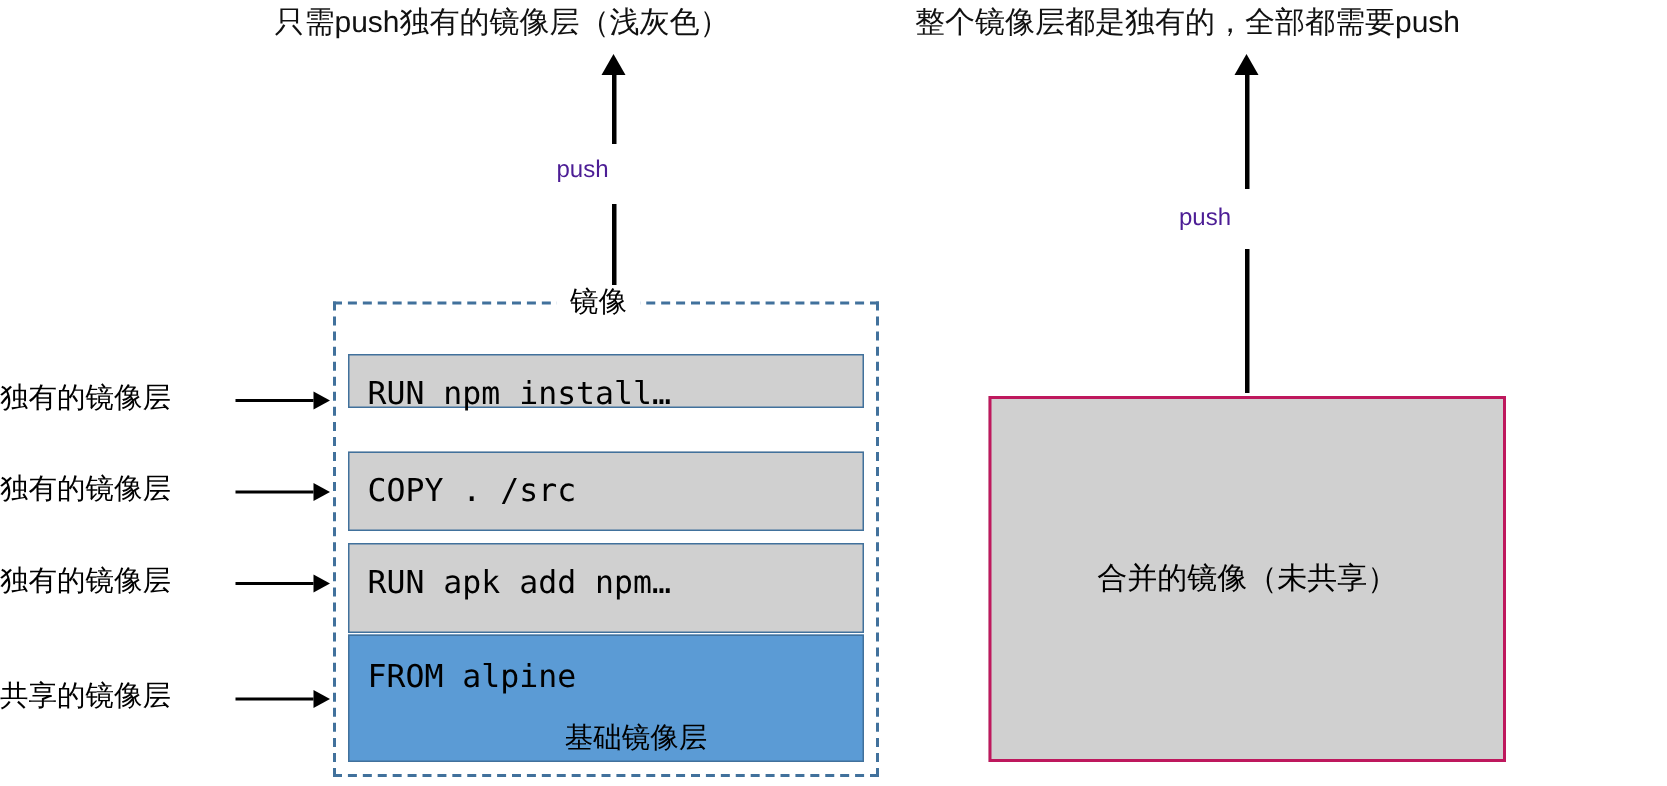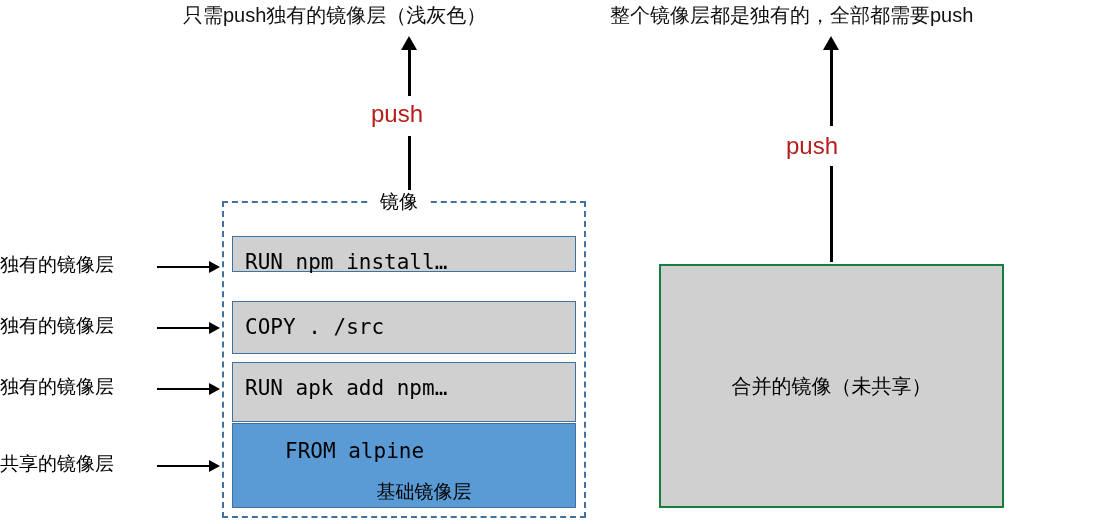--- a/index.html
+++ b/index.html
@@ -33,24 +33,24 @@
     width: 3px;
     background: #000000;
   }
   .arrow-head {
     width: 0; height: 0;
     border-left: 8px solid transparent;
     border-right: 8px solid transparent;
     border-bottom: 14px solid #000000;
   }
   .push-label {
-    font-size: 24px;
+    font-size: 16px;
     line-height: 28px;
     white-space: nowrap;
-    color: #b91c1c;
+    color: #4c1d95;
   }
 
   
   #push-left-head  { left: 401px; top: 36px; }
   #push-left-upper { left: 408px; top: 48px;  height: 48px; }
   #push-left-text  { left: 371px; top: 100px; }
   #push-left-lower { left: 408px; top: 136px; height: 56px; }
 
   
   #push-right-head  { left: 823px; top: 36px; }
@@ -103,21 +103,21 @@
   }
 
   #layer-0 { top: 236px; height: 36px; }
   #layer-1 { top: 301px; height: 53px; text-align: center; }
   #layer-2 { top: 362px; height: 60px; }
   #layer-3 { top: 423px; height: 85px; }
 
   #layer-0 .layer-cmd,
   #layer-1 .layer-cmd,
   #layer-2 .layer-cmd { top: 13px; }
-  #layer-3 .layer-cmd { top: 15px; margin-left: 40px; }
+  #layer-3 .layer-cmd { top: 15px; }
   #layer-3 .layer-sub { top: 55px; }
 
   
   .side-label {
     font-size: 19px;
     line-height: 24px;
     white-space: nowrap;
     left: 0px;
     font-family: Liberation Mono, monospace;
   }
@@ -151,21 +151,21 @@
   #side-shaft-3 { top: 465px; }
   #side-head-3  { top: 460px; }
 
   
   #merged-box {
     left: 659px;
     top: 264px;
     width: 345px;
     height: 244px;
     background: #d0d0d0;
-    border: 2px solid #15803d;
+    border: 2px solid #be185d;
     box-sizing: border-box;
   }
   #merged-box-label {
     position: absolute;
     left: 0; right: 0;
     top: 108px;
     text-align: center;
     font-size: 20px;
     line-height: 24px;
     white-space: nowrap;

